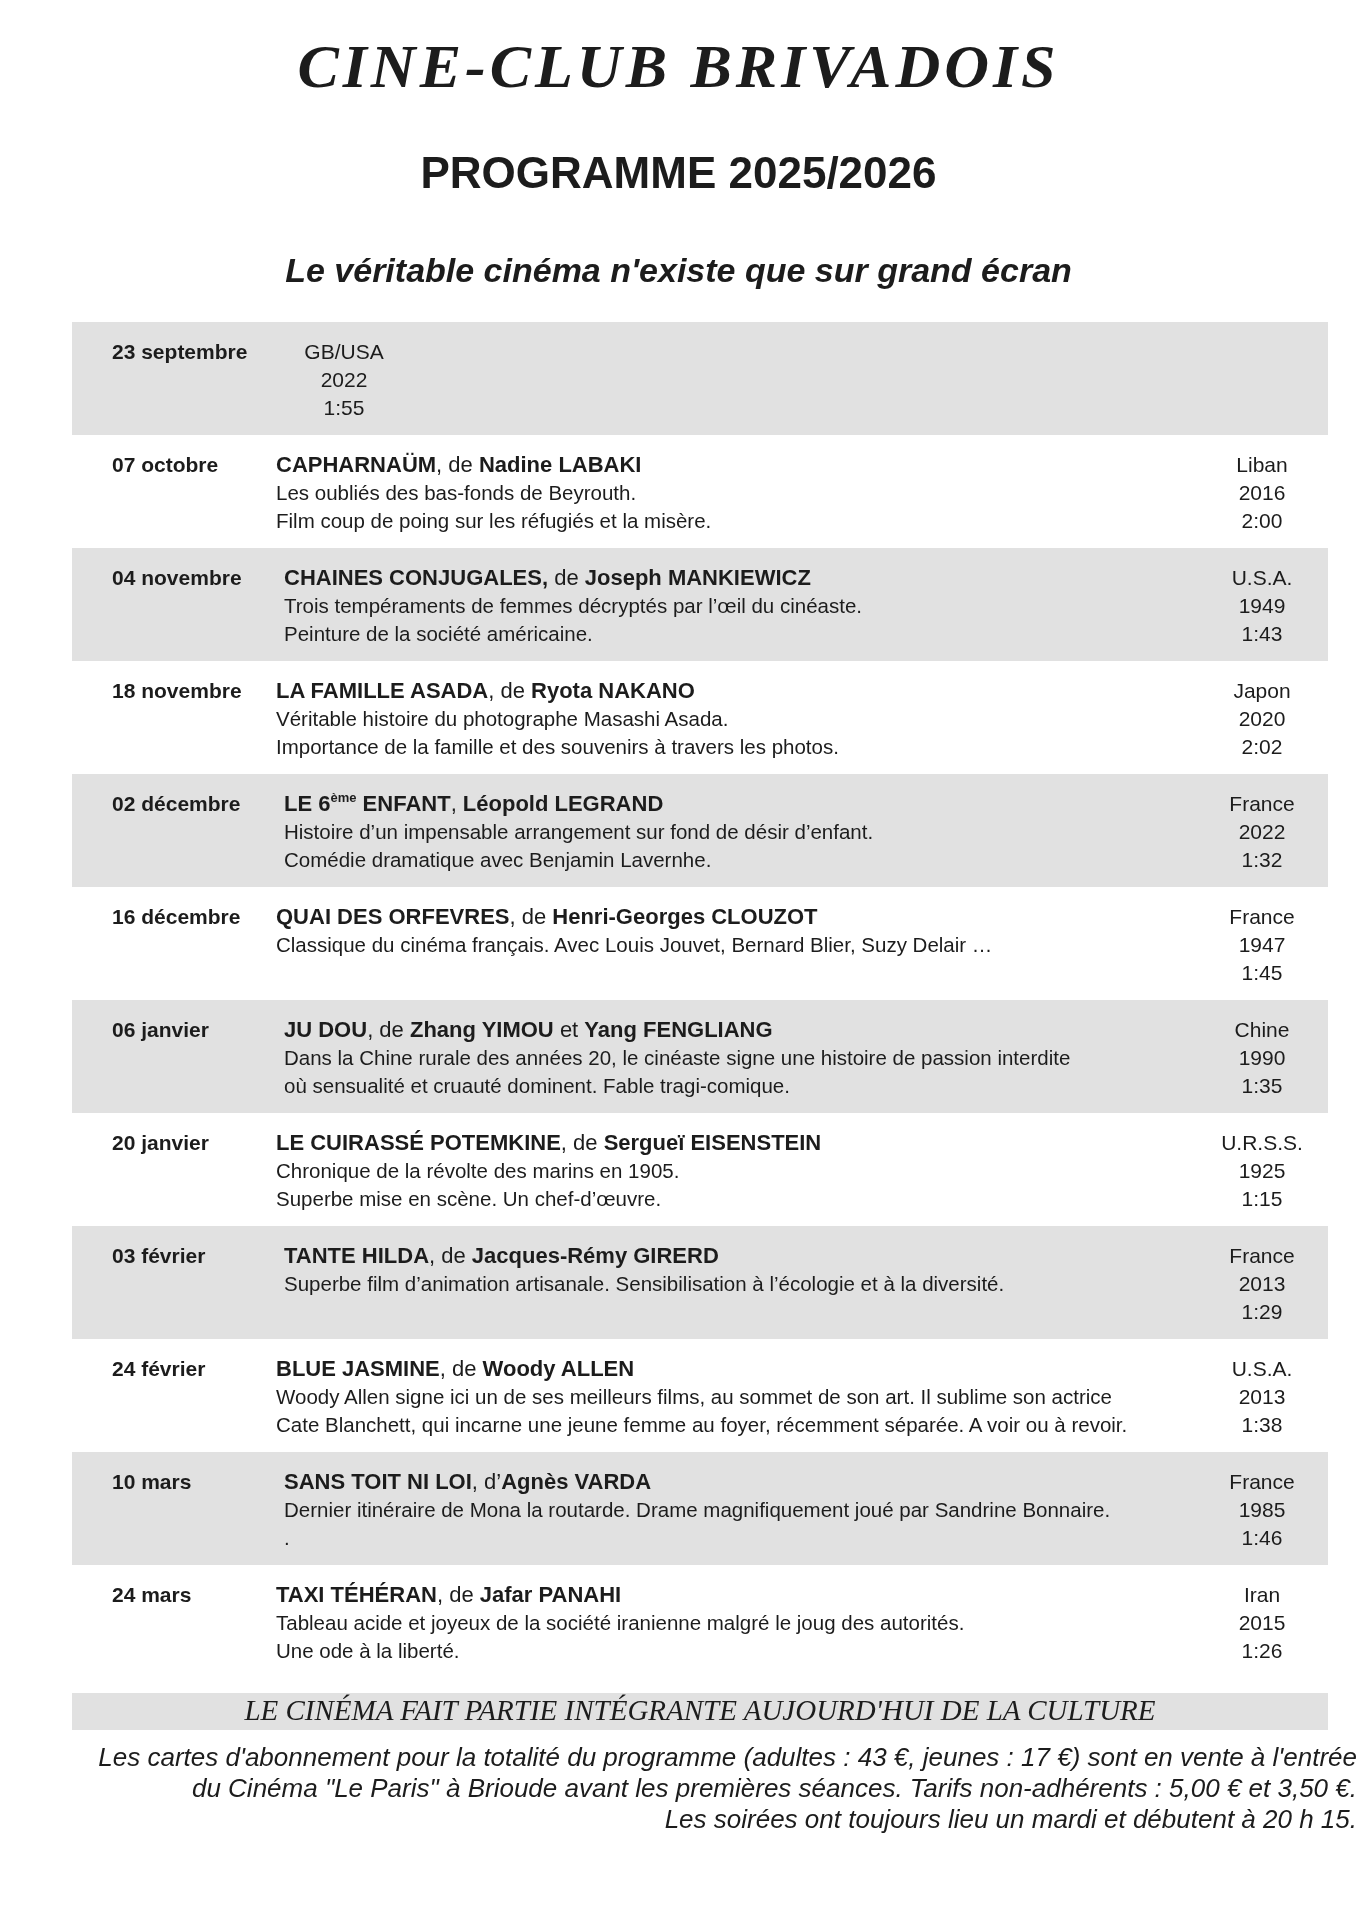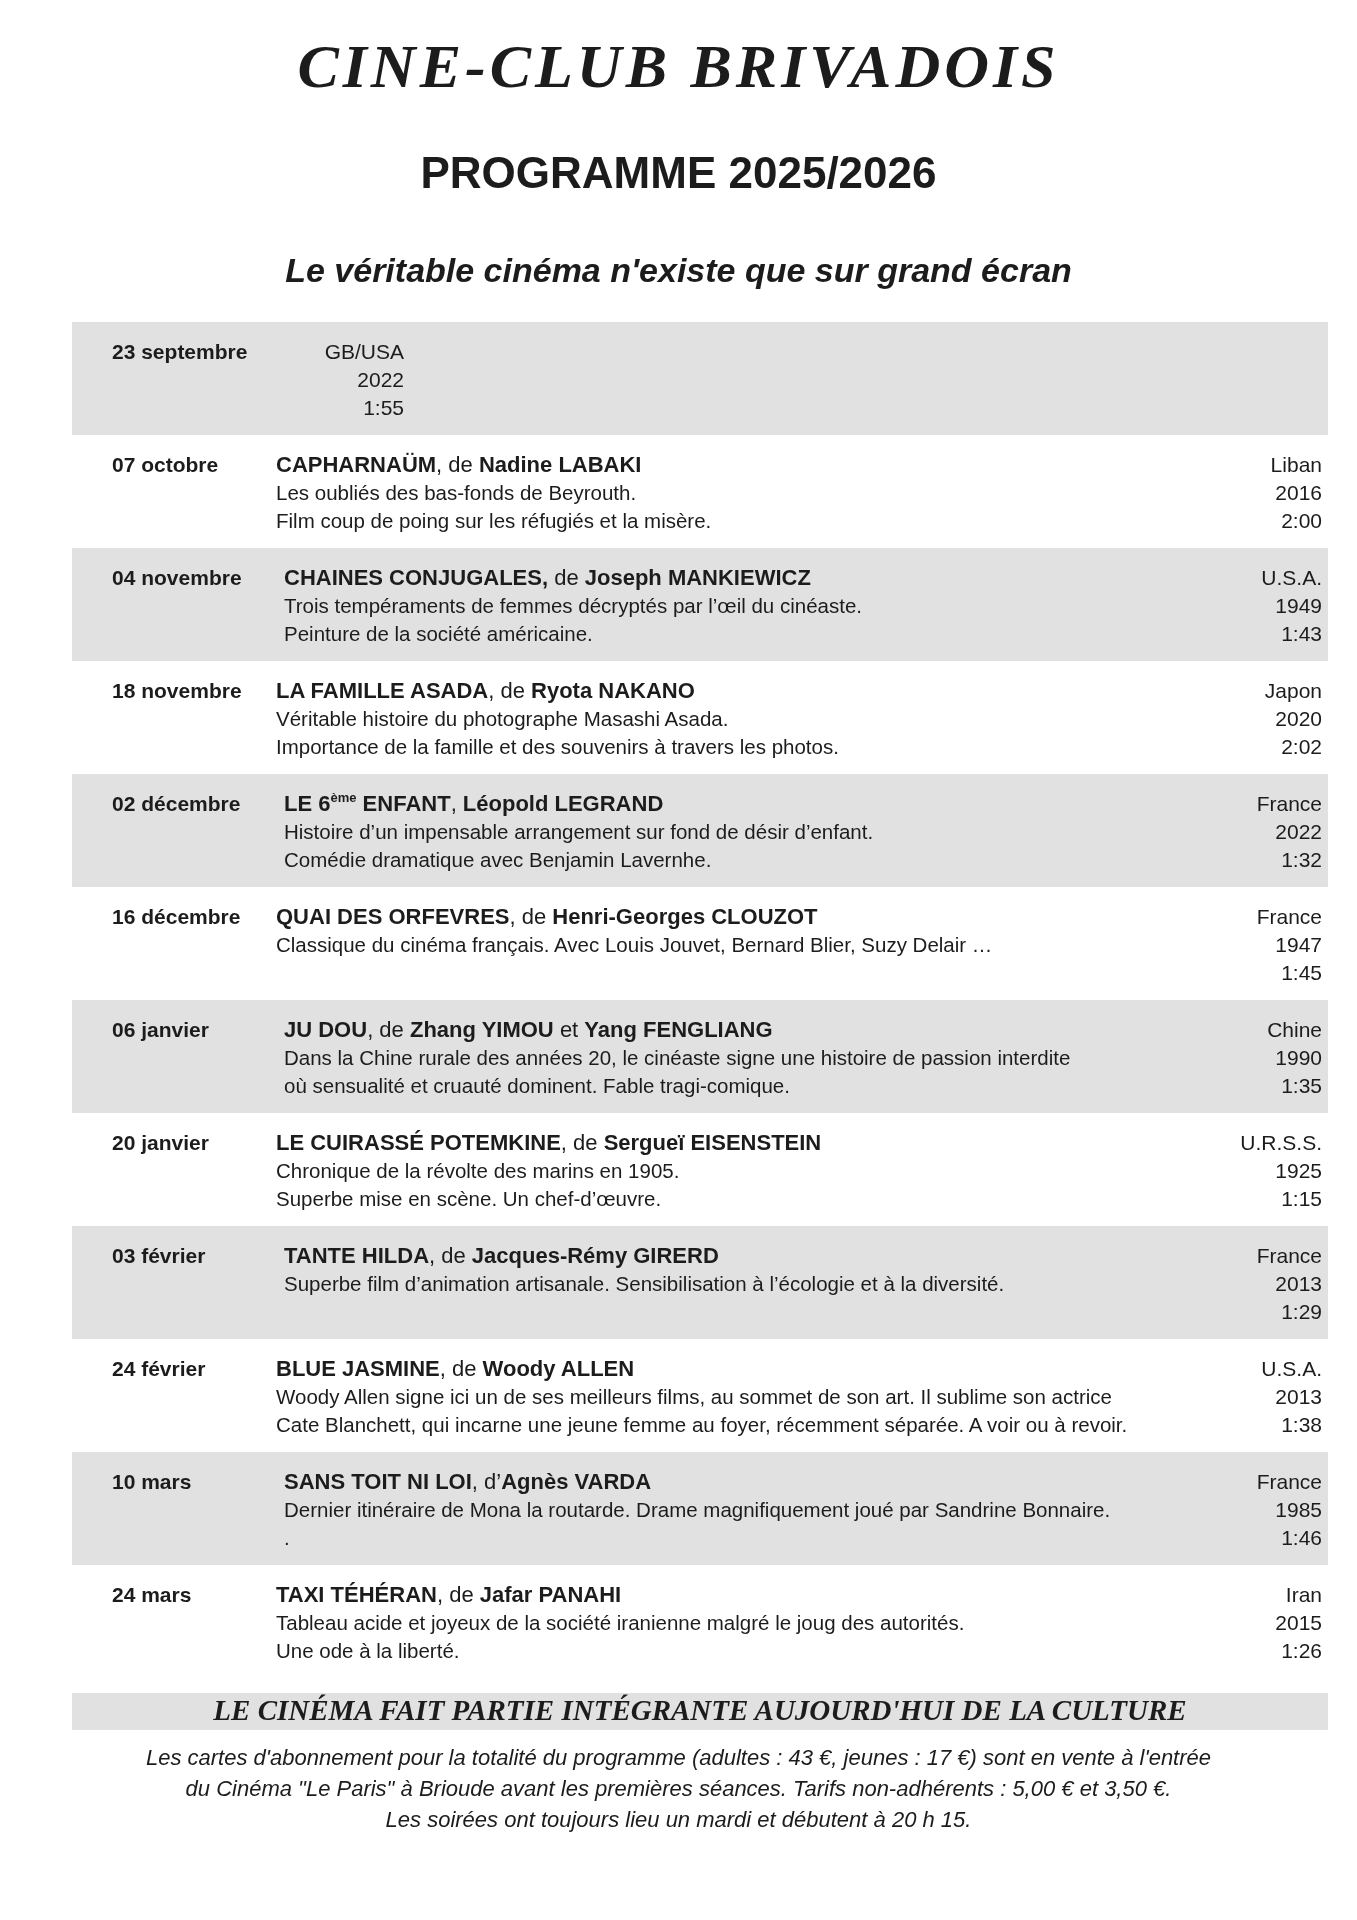--- a/index.html
+++ b/index.html
@@ -55,42 +55,42 @@
   }
   .col-main { flex:1 1 auto; min-width:0; }
   .heading { font-size:22px; line-height:28px; white-space:nowrap; }
   .heading .seg-b { font-weight:700; }
   .heading .seg-n { font-weight:400; }
   .heading sup { font-size:13px; line-height:0; position:relative; top:-1px; vertical-align:super; }
   .desc { font-size:20.5px; line-height:28px; white-space:nowrap; }
   .col-meta {
     width:120px;
     flex:0 0 120px;
-    text-align:right;
+    text-align:center;
     font-size:21px;
     line-height:28px;
   }
 
   .culture-band {
     margin:15px 29px 0 72px;
     background:#e1e1e1;
     text-align:center;
     font-family:"Liberation Serif", serif;
     font-style:italic;
-    font-weight:700;
+    font-weight:400;
     font-size:29px;
     line-height:33px;
     padding:1px 0 3px 0;
     white-space:nowrap;
   }
   .notes {
     margin-top:12px;
-    text-align:center;
-    font-style:italic;
-    font-size:22px;
+    text-align:right;
+    font-style:italic;
+    font-size:26px;
     line-height:31px;
   }
 </style>
 </head>
 <body>
 
 <div class="page">
 
   <div class="header-title">CINE-CLUB BRIVADOIS</div>
 

